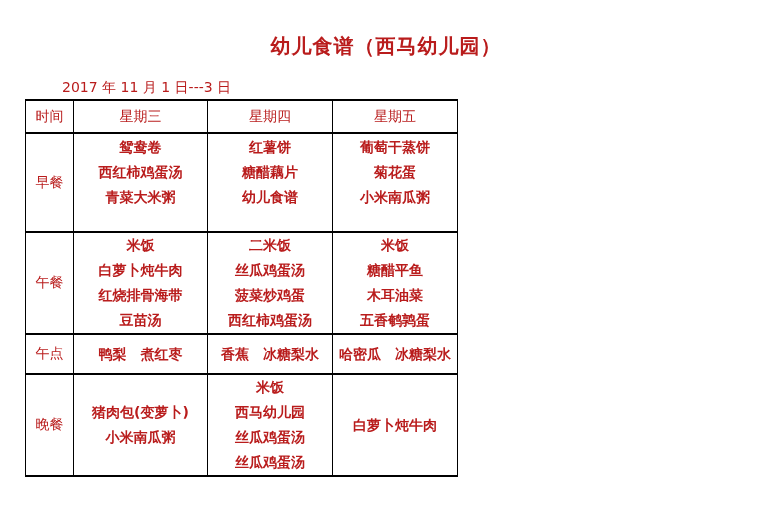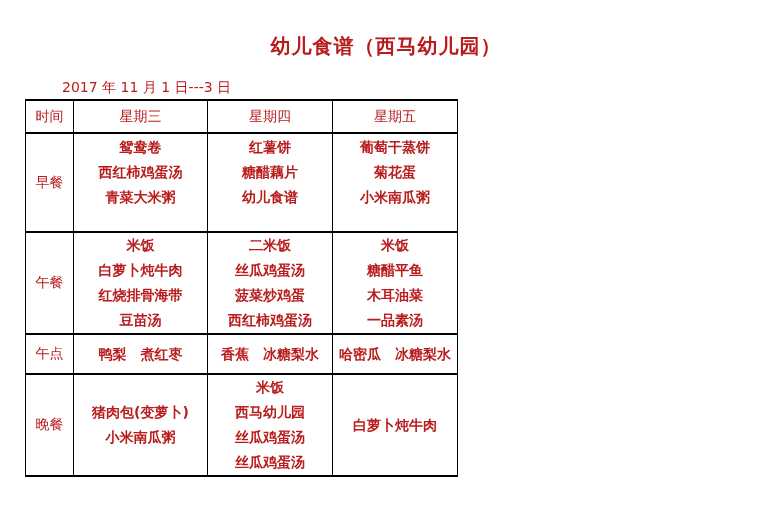--- a/index.html
+++ b/index.html
@@ -109,21 +109,21 @@
           <td class="menu-cell">
             <div class="line">二米饭</div>
             <div class="line">丝瓜鸡蛋汤</div>
             <div class="line">菠菜炒鸡蛋</div>
             <div class="line">西红柿鸡蛋汤</div>
           </td>
           <td class="menu-cell">
             <div class="line">米饭</div>
             <div class="line">糖醋平鱼</div>
             <div class="line">木耳油菜</div>
-            <div class="line">一品素汤</div>
+            <div class="line">五香鹌鹑蛋</div>
           </td>
         </tr>
         <tr class="row-3">
           <td class="label-cell">午点</td>
           <td class="menu-cell">
             <div class="line">鸭梨　煮红枣</div>
           </td>
           <td class="menu-cell">
             <div class="line">香蕉　冰糖梨水</div>
           </td>

